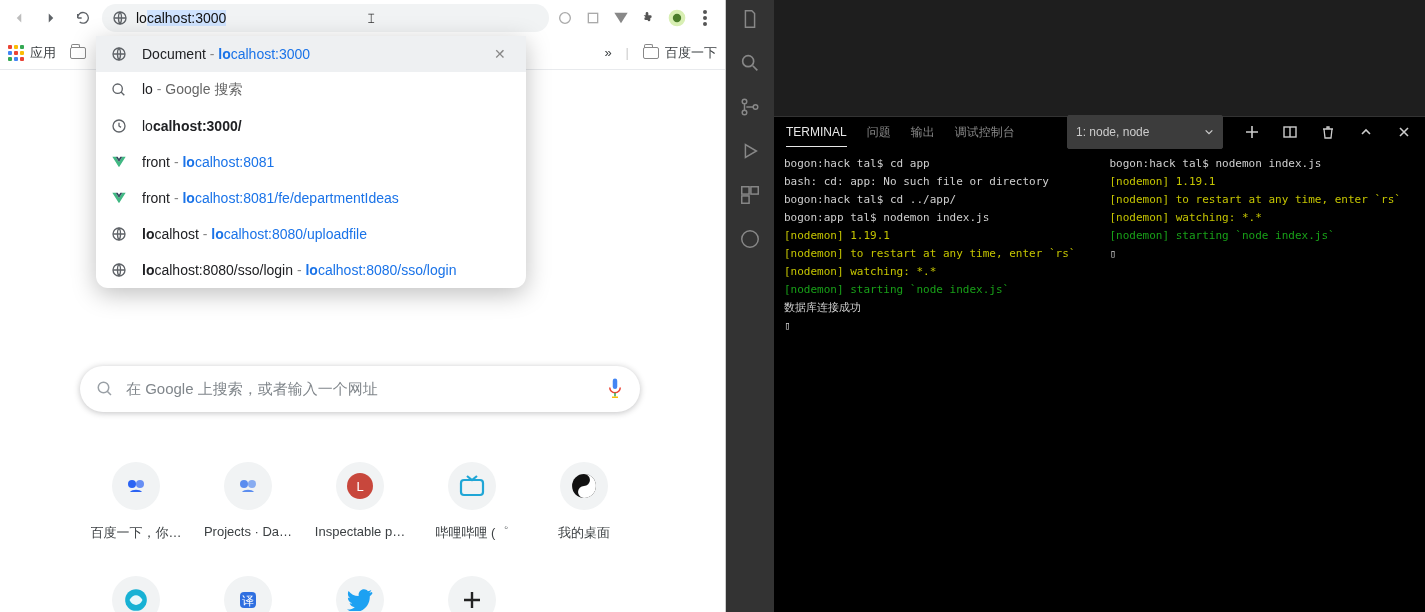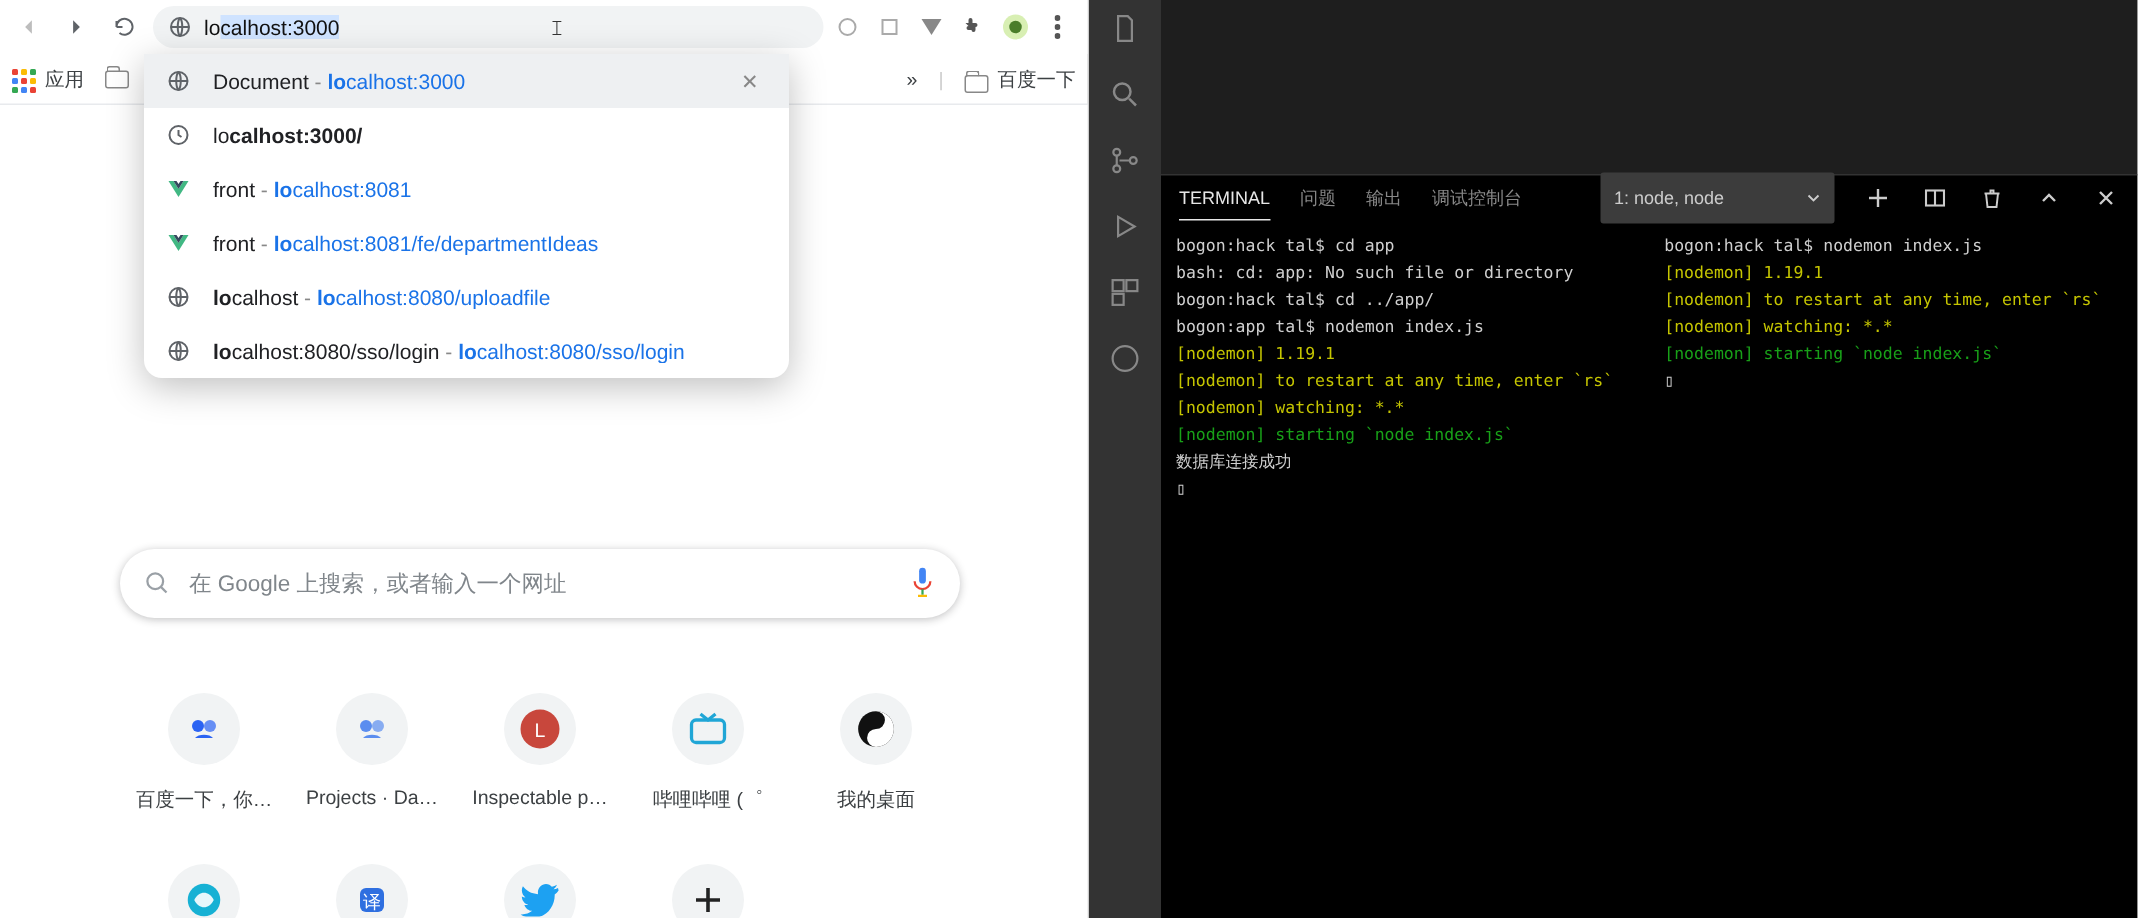--- a/index.html
+++ b/index.html
@@ -49,21 +49,21 @@
   .right-icons .ico { width:20px;height:20px;display:flex;align-items:center;justify-content:center;color:#777;}
   .bookmarks {
     height: 34px;
     display:flex; align-items:center;
     padding:0 8px;
     gap:14px;
     border-bottom:1px solid #e8eaed;
     color:#3c4043;
     font-size:13px;
   }
-  .bookmarks .bk { display:flex;align-items:flex-end;gap:6px;}
+  .bookmarks .bk { display:flex;align-items:center;gap:6px;}
   .bookmarks .spacer { flex:1;}
   .apps-ico {
     width:16px;height:16px;
     display:grid;grid-template-columns:repeat(3,4px);grid-template-rows:repeat(3,4px);gap:2px;
   }
   .apps-ico span{width:4px;height:4px;border-radius:1px;}
   .apps-ico span:nth-child(1){background:#ea4335;}
   .apps-ico span:nth-child(2){background:#fbbc05;}
   .apps-ico span:nth-child(3){background:#34a853;}
   .apps-ico span:nth-child(4){background:#4285f4;}
@@ -233,20 +233,29 @@
             <circle cx="12" cy="12" r="9" fill="none" stroke="#5f6368" stroke-width="2"></circle>
             <path d="M3 12h18M12 3c3 3 3 15 0 18M12 3c-3 3-3 15 0 18" fill="none" stroke="#5f6368" stroke-width="2"></path>
           </svg>
         </span>
                    <span class="txt">Document <span class="dash">-</span> <span class="hl"><b>lo</b>calhost:3000</span></span>
                    <span class="close">✕</span>
       </div>
       <div class="row">
         <span class="ic">
           <svg width="16" height="16" viewBox="0 0 24 24">
+            <circle cx="10" cy="10" r="7" fill="none" stroke="#5f6368" stroke-width="2"></circle>
+            <path d="M15 15l5 5" stroke="#5f6368" stroke-width="2"></path>
+          </svg>
+        </span>
+                   <span class="txt">lo <span class="dash">-</span> <span style="color:#666">Google 搜索</span></span>
+                   </div>
+      <div class="row">
+        <span class="ic">
+          <svg width="16" height="16" viewBox="0 0 24 24">
             <circle cx="12" cy="12" r="9" fill="none" stroke="#5f6368" stroke-width="2"></circle>
             <path d="M12 7v5l3 2" fill="none" stroke="#5f6368" stroke-width="2"></path>
           </svg>
         </span>
                    <span class="txt">lo<b>calhost:3000/</b></span>
                    </div>
       <div class="row">
         <span class="ic">
           <svg class="vue-ico" viewBox="0 0 24 20">
             <path d="M2 2l10 16L22 2h-5l-5 8-5-8z" fill="#41b883"></path>

